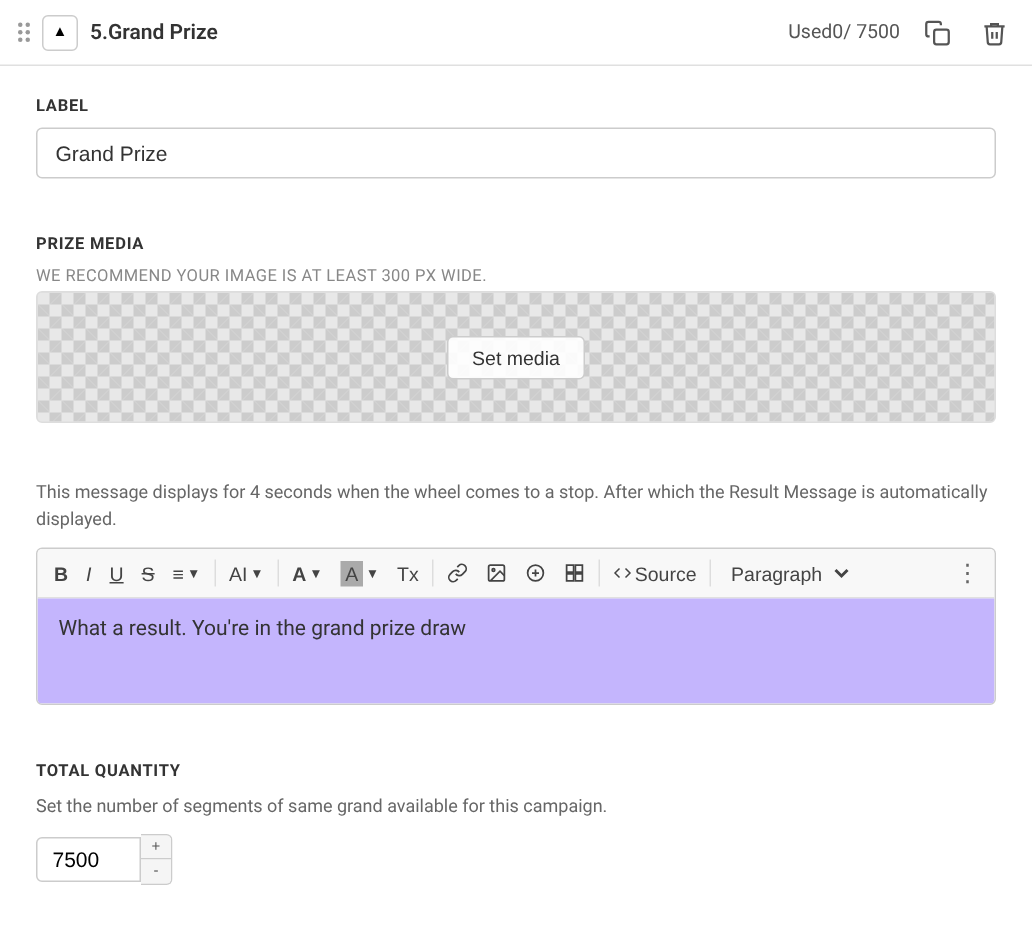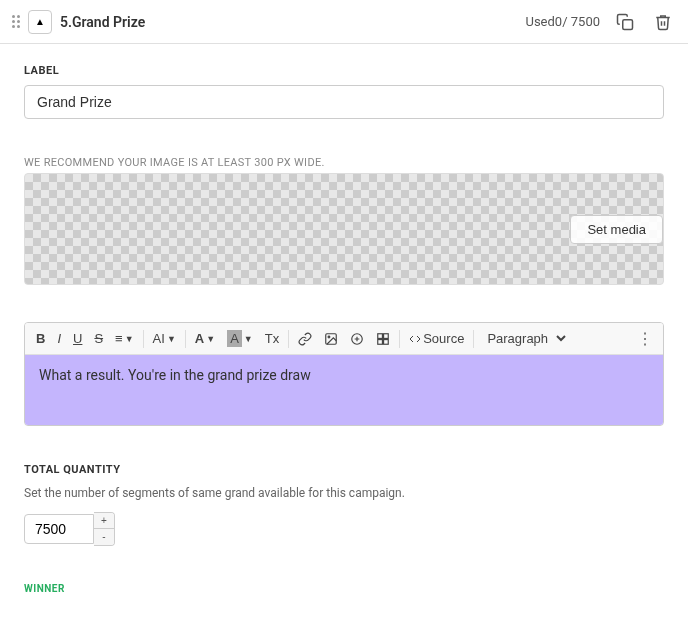--- a/index.html
+++ b/index.html
@@ -114,35 +114,35 @@
       border-radius: 4px;
       font-size: 14px;
       color: #333;
       outline: none;
     }
 
     
     .media-area {
       position: relative;
       width: 100%;
-      height: 112px;
+      height: 88px;
       border: 1px solid #ddd;
       border-radius: 4px;
       overflow: hidden;
       background-image:
         linear-gradient(45deg, #ccc 25%, transparent 25%),
         linear-gradient(-45deg, #ccc 25%, transparent 25%),
         linear-gradient(45deg, transparent 75%, #ccc 75%),
         linear-gradient(-45deg, transparent 75%, #ccc 75%);
       background-size: 16px 16px;
       background-position: 0 0, 0 8px, 8px -8px, -8px 0px;
       background-color: #e8e8e8;
       display: flex;
       align-items: center;
-      justify-content: flex-end;
+      justify-content: center;
     }
     .set-media-btn {
       background: rgba(255,255,255,0.9);
       border: 1px solid #ccc;
       border-radius: 4px;
       padding: 6px 16px;
       font-size: 13px;
       cursor: pointer;
       color: #333;
     }
@@ -322,27 +322,29 @@
 </div>
 
 <div class="main-content">
 
   <div class="section">
     <div class="section-label">LABEL</div>
     <input class="text-input" type="text" value="Grand Prize" style="">
   </div>
 
   <div class="section">
+    <div class="section-label">PRIZE MEDIA</div>
     <div class="section-sublabel">WE RECOMMEND YOUR IMAGE IS AT LEAST 300 PX WIDE.</div>
     <div class="media-area">
       <button class="set-media-btn">Set media</button>
     </div>
   </div>
 
   <div class="section">
+    <div class="flash-desc">This message displays for 4 seconds when the wheel comes to a stop. After which the Result Message is automatically displayed.</div>
 
     <div class="editor-container">
       <div class="toolbar">
         <button class="tb-btn tb-bold">B</button>
         <button class="tb-btn tb-italic">I</button>
         <button class="tb-btn tb-underline">U</button>
         <button class="tb-btn tb-strike">S</button>
         <button class="tb-btn">
           <span>≡</span>
           <span style="font-size:9px;">▼</span>

